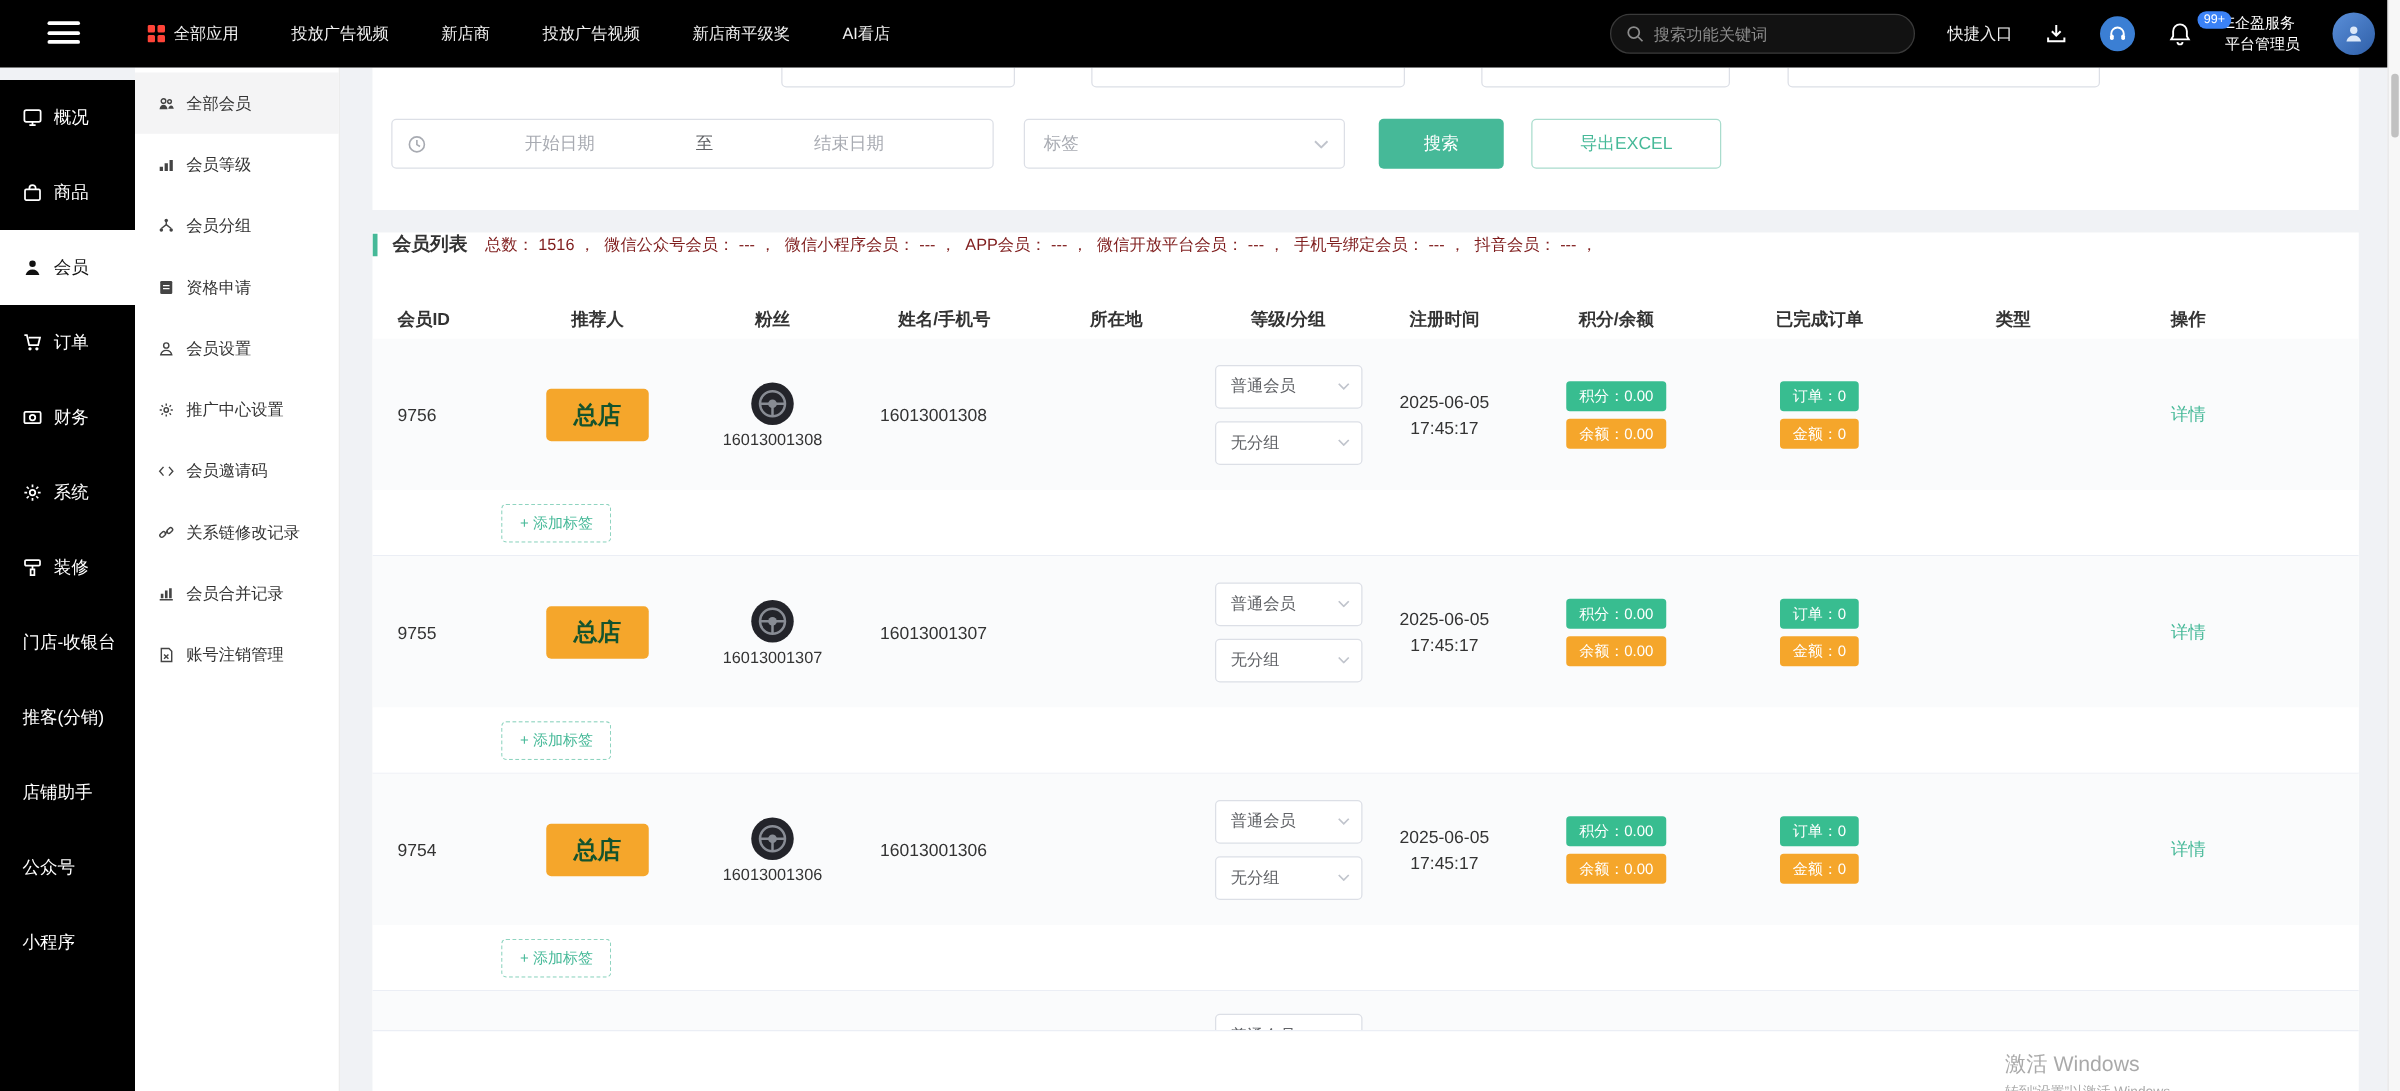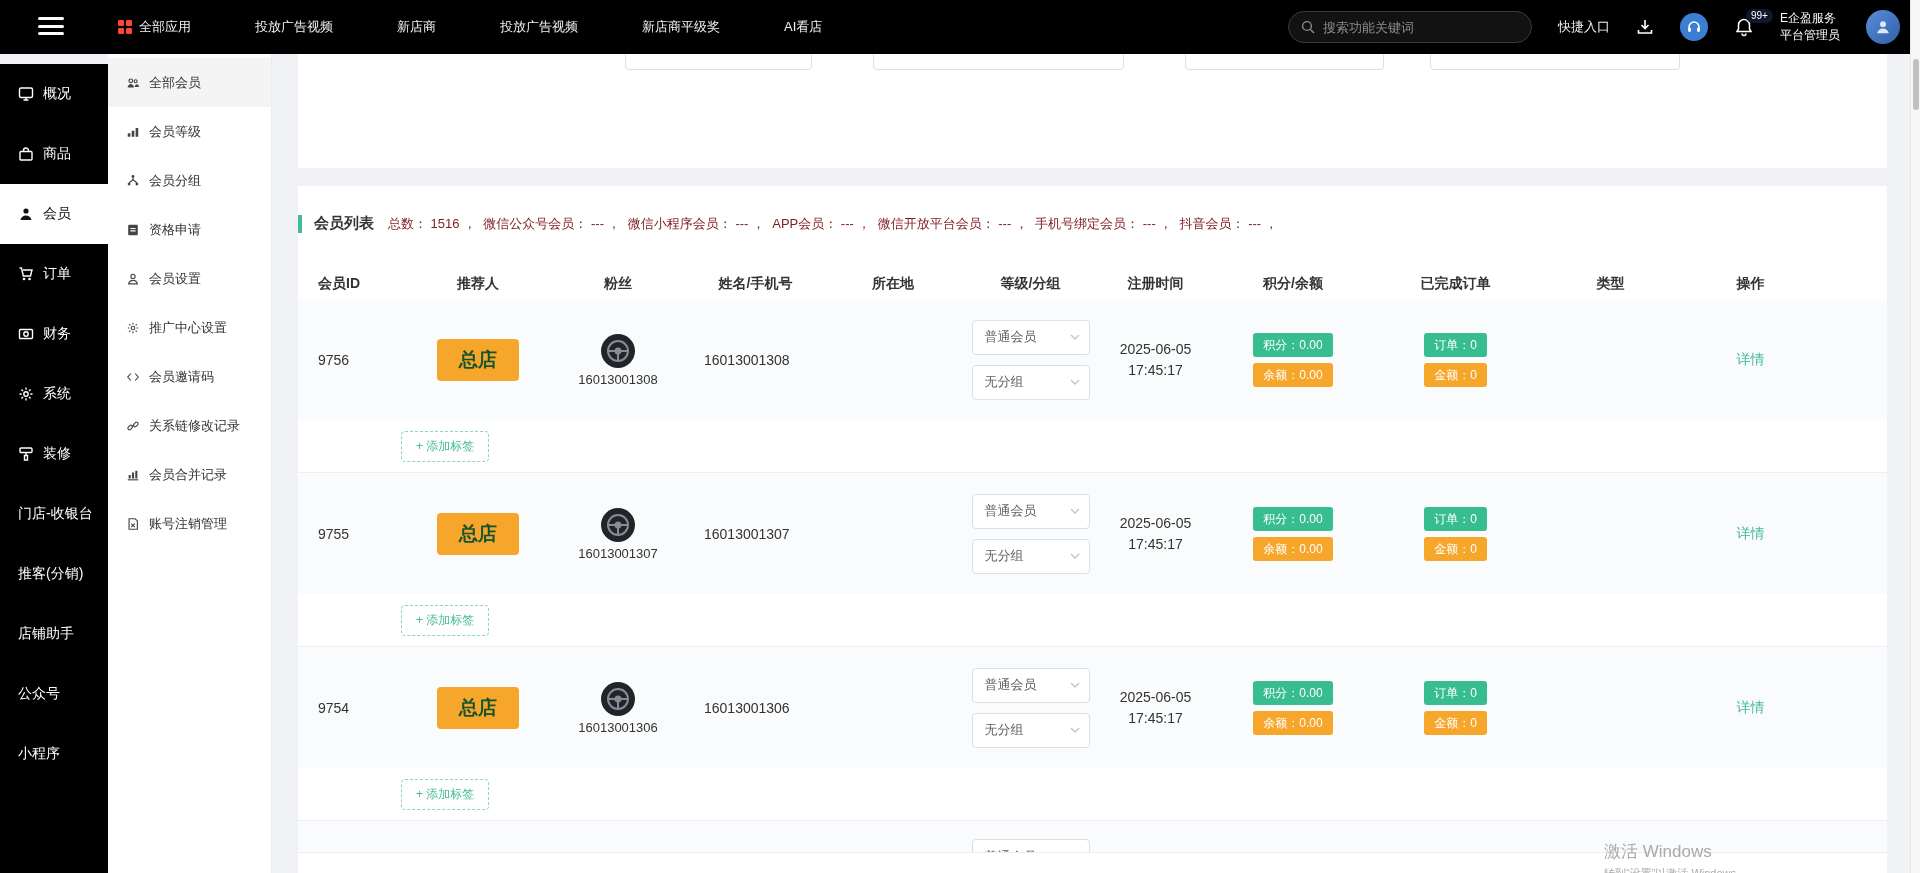--- a/index.html
+++ b/index.html
@@ -5,31 +5,31 @@
   * { margin:0; padding:0; box-sizing:border-box; }
   html,body { width:1920px; height:873px; overflow:hidden; }
   body {
     font-family:"Liberation Sans","DejaVu Sans",sans-serif;
     background:#f0f2f5; position:relative; font-size:14px; color:#333;
   }
   
   .topbar { position:absolute; left:0; top:0; right:0; height:54px; background:#000; z-index:30; }
   .hamburger { position:absolute; left:38px; top:17px; width:26px; height:20px; cursor:pointer; }
   .hamburger span { display:block; height:3px; background:#fff; border-radius:2px; margin-bottom:4.5px; }
-  .topnav { position:absolute; left:118px; top:0; height:54px; display:flex; align-items:center; gap:64px; }
+  .topnav { position:absolute; left:118px; top:0; height:54px; display:flex; align-items:center; gap:42px; }
   .topnav-item { color:#f0f0f0; font-size:13px; cursor:pointer; white-space:nowrap; display:flex; align-items:center; gap:7px; }
   .grid-ic { display:inline-block; width:14px; height:14px; }
   .topbar-right { position:absolute; right:20px; top:0; height:54px; display:flex; align-items:center; gap:26px; }
   .search-box { width:244px; height:32px; background:#121212; border:1px solid #3a3a3a; border-radius:16px; display:flex; align-items:center; padding:0 12px; gap:8px; }
   .search-box input { flex:1; background:transparent; border:none; outline:none; color:#bbb; font-size:13px; font-family:inherit; }
   .search-box input::placeholder { color:#8c8c8c; }
   .quick-entry { color:#f0f0f0; font-size:13px; cursor:pointer; white-space:nowrap; }
   .icon-btn { position:relative; display:flex; align-items:center; justify-content:center; cursor:pointer; }
   .headset-circle { width:28px; height:28px; border-radius:50%; background:#3b7fd4; display:flex; align-items:center; justify-content:center; }
-  .bell-badge { position:absolute; top:-8px; left:12px; background:#0f172a; color:#fff; font-size:10px; line-height:14px; padding:0 5px; border-radius:8px; white-space:nowrap; }
+  .bell-badge { position:absolute; top:-8px; left:24px; background:#3b82f6; color:#fff; font-size:10px; line-height:14px; padding:0 5px; border-radius:8px; white-space:nowrap; }
   .user-text { color:#fff; font-size:12px; line-height:17px; text-align:left; white-space:nowrap; }
   .avatar-top { width:34px; height:34px; border-radius:50%; background:linear-gradient(135deg,#5a8fd9,#2f5fa8); display:flex; align-items:center; justify-content:center; cursor:pointer; }
 
   
   .sidebar { position:absolute; left:0; top:64px; bottom:0; width:108px; background:#000; z-index:20; }
   .side-item { height:60px; display:flex; align-items:center; gap:9px; padding-left:18px; color:#fff; font-size:14px; cursor:pointer; white-space:nowrap; }
   .side-item.active { background:#fff; color:#111; }
   .side-item .ic { width:16px; height:16px; flex:0 0 16px; }
 
   
@@ -48,21 +48,21 @@
   .filter-row { display:flex; align-items:center; margin:24px 0 0 15px; }
   .date-range { width:482px; height:40px; border:1px solid #dcdfe6; border-radius:4px; display:flex; align-items:center; padding:0 12px; cursor:pointer; background:#fff; }
   .dr-ph { flex:1; text-align:center; color:#a8abb2; font-size:14px; }
   .dr-to { color:#606266; font-size:14px; padding:0 6px; }
   .tag-select { width:257px; height:40px; border:1px solid #dcdfe6; border-radius:4px; margin-left:24px; display:flex; align-items:center; justify-content:space-between; padding:0 12px 0 15px; cursor:pointer; background:#fff; }
   .tag-select .ph { color:#a8abb2; font-size:14px; }
   .btn-search { width:100px; height:40px; margin-left:27px; background:var(--teal); color:#fff; border:none; border-radius:4px; font-size:14px; cursor:pointer; font-family:inherit; }
   .btn-export { width:152px; height:40px; margin-left:22px; background:#fff; color:var(--teal); border:1px solid #a9dccd; border-radius:4px; font-size:14px; cursor:pointer; font-family:inherit; }
 
   .list-panel { margin-top:18px; height:687px; overflow:hidden; position:relative; }
-  .list-head { display:flex; align-items:center; padding-top:28px; }
+  .list-head { display:flex; align-items:center; }
   .accent { width:4px; height:18px; background:var(--teal); margin-right:12px; }
   .list-title { font-size:15px; font-weight:bold; color:#333; }
   .list-summary { font-size:13px; color:#7f1d1d; margin-left:14px; white-space:pre; }
 
   .tgrid { display:grid; grid-template-columns:110px 140px 140px 135px 140px 135px 115px 160px 165px 145px 135px; align-items:center; }
   .thead { margin-top:36px; height:30px; font-weight:bold; font-size:14px; color:#333; }
   .thead > div { text-align:center; }
   .thead > .h-id { text-align:left; padding-left:20px; }
 
   .record { border-bottom:1px solid #ebeef5; }
@@ -309,20 +309,41 @@
 
 <div class="main">
 
   <div class="panel filter-panel">
     <div class="cut-inputs">
       <div class="cut-input" style="left:327px; width:187px;"></div>
       <div class="cut-input" style="left:575px; width:251px;"></div>
       <div class="cut-input" style="left:887px; width:199px;"></div>
       <div class="cut-input" style="left:1132px; width:250px;"></div>
     </div>
+    <div class="filter-row">
+      <div class="date-range">
+        <span style="margin-right:4px;">
+          <svg width="15" height="15" viewBox="0 0 15 15">
+              <circle cx="7.5" cy="7.5" r="6" fill="none" stroke="#a8abb2" stroke-width="1.3"></circle>
+              <path d="M7.5 4v3.7l2.5 1.5" fill="none" stroke="#a8abb2" stroke-width="1.3"></path>
+            </svg>
+        </span>
+        <span class="dr-ph">开始日期</span>
+        <span class="dr-to">至</span>
+        <span class="dr-ph">结束日期</span>
+      </div>
+      <div class="tag-select">
+        <span class="ph">标签</span>
+        <svg width="12" height="7" viewBox="0 0 12 7">
+            <path d="M1 1l5 5 5-5" fill="none" stroke="#c0c4cc" stroke-width="1.5"></path>
+          </svg>
+      </div>
+      <button class="btn-search">搜索</button>
+      <button class="btn-export">导出EXCEL</button>
+    </div>
   </div>
 
   <div class="panel list-panel">
     <div class="list-head">
       <span class="accent"></span>
       <span class="list-title">会员列表</span>
       <span class="list-summary">总数： 1516 ，  微信公众号会员： --- ，  微信小程序会员： --- ，  APP会员： --- ，  微信开放平台会员： --- ，  手机号绑定会员： --- ，  抖音会员： --- ，</span>
     </div>
 
     <div class="tgrid thead">

